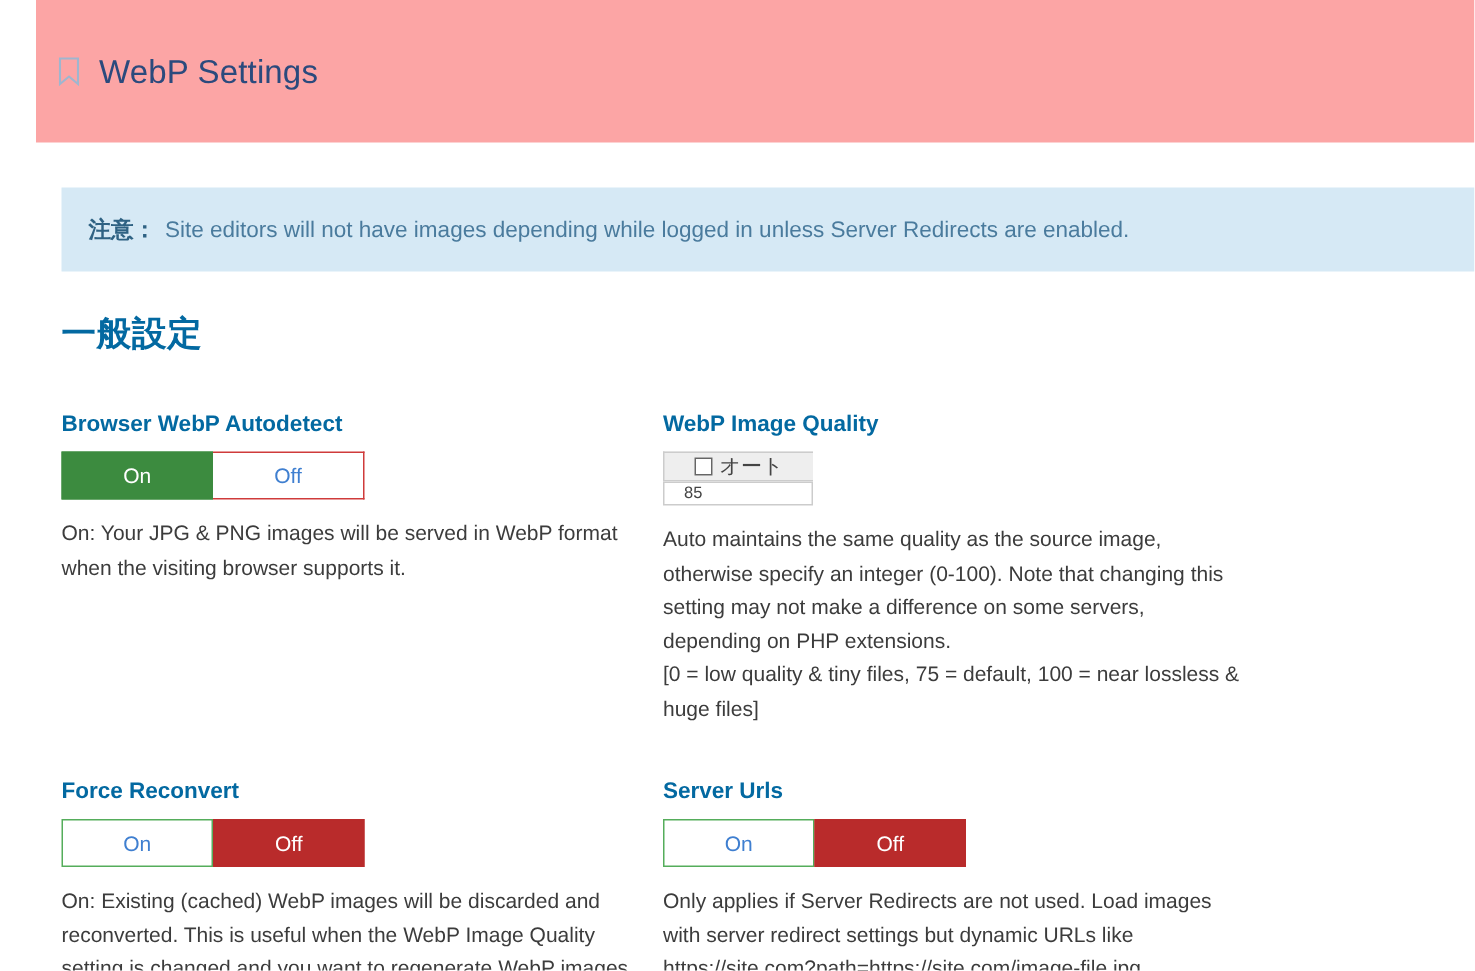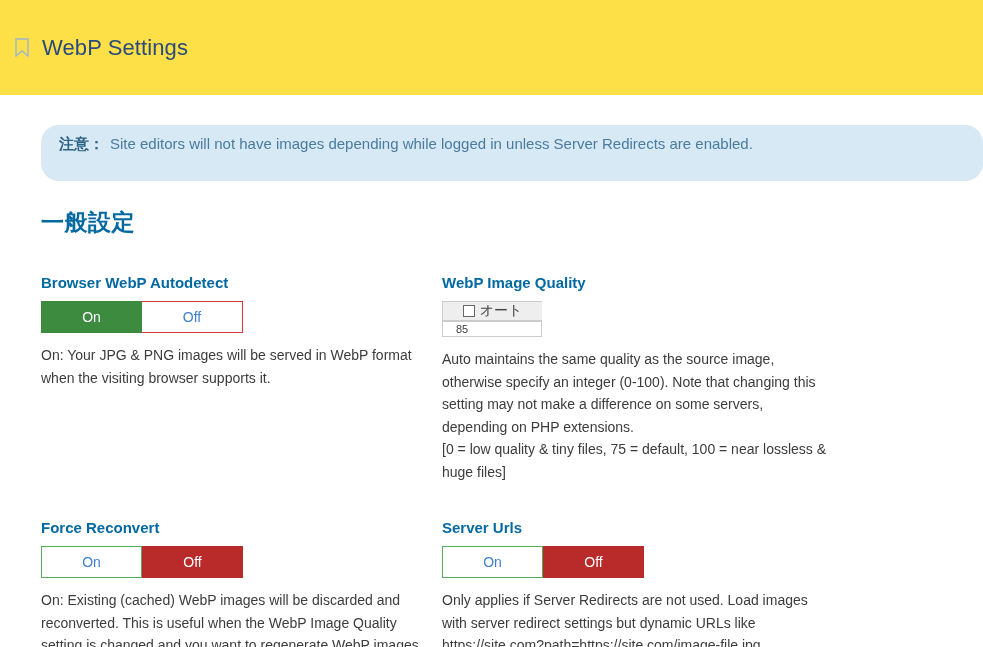--- a/index.html
+++ b/index.html
@@ -11,25 +11,26 @@
     height: 647px;
     background: #ffffff;
     font-family: "Liberation Sans", sans-serif;
     color: #333333;
     overflow: hidden;
   }
 
   
   .page-header {
     height: 95px;
-    background: #fde047;
+    background: #fca5a5;
     display: flex;
     align-items: center;
     padding-left: 14px;
     box-sizing: border-box;
+    margin-left: 24px;
   }
   .bookmark-icon {
     width: 16px;
     height: 20px;
     margin-right: 12px;
     flex: 0 0 auto;
     display: block;
   }
   .page-title {
     font-size: 22px;
@@ -40,26 +41,25 @@
 
   
   .notice-wrap {
     padding-top: 30px;
     padding-left: 41px;
   }
   .notice {
     background: #d6e9f5;
     min-height: 56px;
     display: flex;
-    align-items: flex-start;
+    align-items: center;
     padding: 10px 18px;
     box-sizing: border-box;
     font-size: 15px;
     color: #39698c;
-    border-radius: 18px;
   }
   .notice-label {
     font-weight: bold;
     color: #2f6283;
     margin-right: 6px;
     white-space: nowrap;
   }
   .notice-text {
     color: #4a7b9d;
   }

